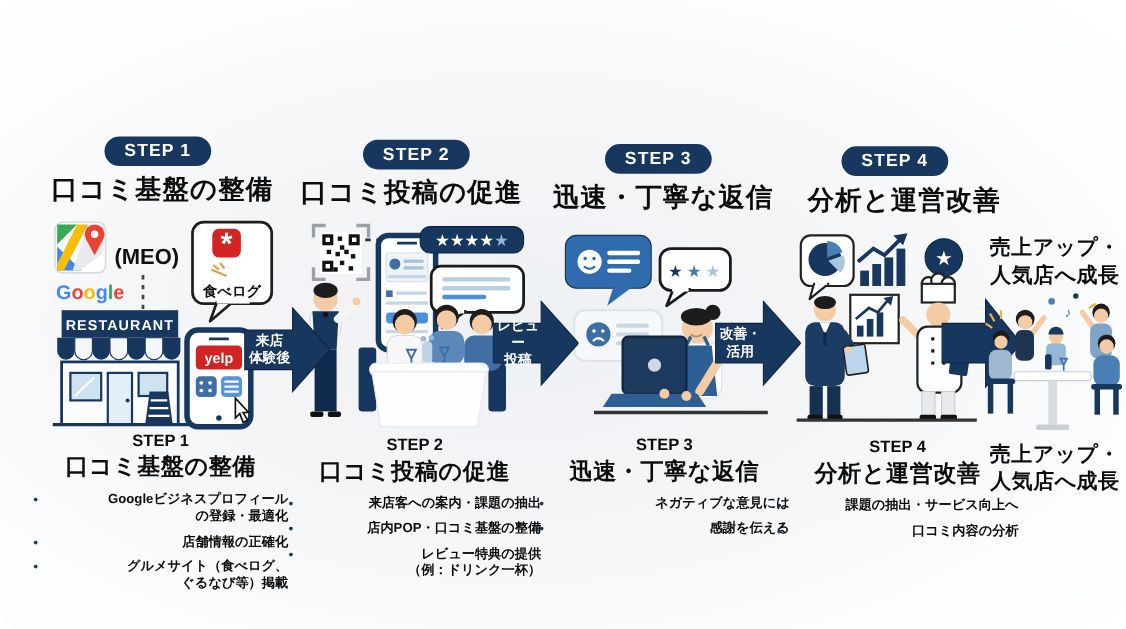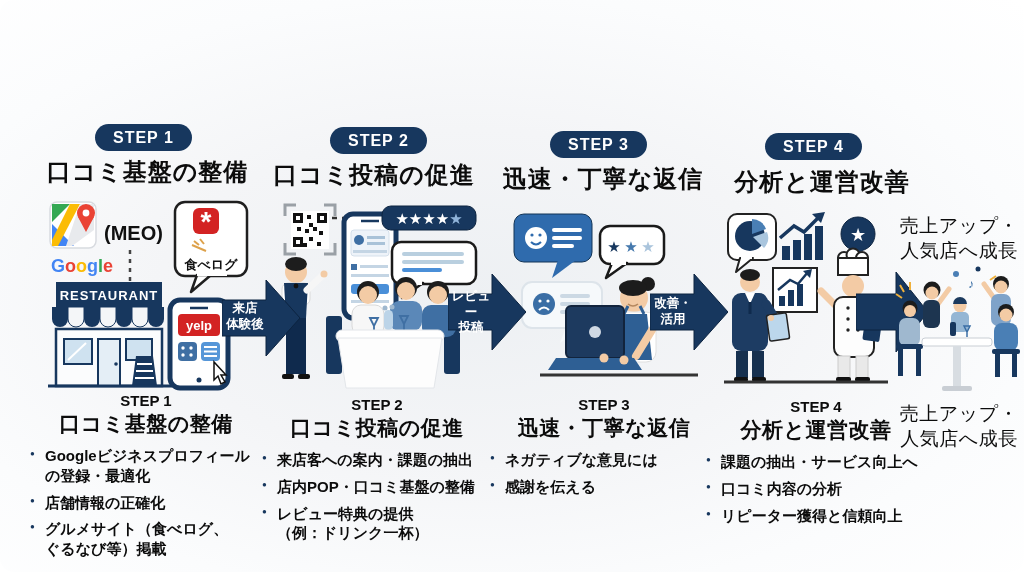--- a/index.html
+++ b/index.html
@@ -10,24 +10,24 @@
     letter-spacing:1px;padding:4px 18px;border-radius:16px;line-height:1.2;}
   .title{position:absolute;font-weight:bold;font-size:24px;letter-spacing:1px;text-align:center;}
   .illo{position:absolute;}
   .arrow{position:absolute;}
   .arrow-label{position:absolute;left:0;top:50%;transform:translateY(-50%);width:46px;text-align:center;
     color:#fff;font-weight:bold;font-size:12.5px;line-height:1.25;white-space:pre-line;}
   .caption{position:absolute;text-align:center;}
   .cap-step{font-weight:bold;font-size:15px;}
   .cap-title{font-weight:bold;font-size:21px;letter-spacing:.5px;margin-top:1px;}
   .bullets{margin:8px 0 0;padding:0;list-style:none;text-align:left;}
-  .bullets li{position:relative;padding-left:15px;font-weight:bold;font-size:15px;line-height:1.32;
-    margin-bottom:7px;white-space:pre-line;}
+  .bullets li{position:relative;padding-left:15px;font-weight:bold;font-size:12px;line-height:1.32;
+    margin-bottom:7px;white-space:pre-line;text-align:right;}
   .bullets li::before{content:"●";position:absolute;left:0;top:3px;font-size:8px;color:#17375e;}
-  .outcome-text{position:absolute;font-weight:normal;font-size:19px;line-height:1.3;text-align:center;
+  .outcome-text{position:absolute;font-weight:bold;font-size:19px;line-height:1.3;text-align:center;
     white-space:pre-line;letter-spacing:.5px;}
   svg text{font-family:"Liberation Sans","DejaVu Sans",sans-serif;}
 </style>
 </head>
 <body>
 
 <div class="canvas">
 
   <div class="badge" style="left:95px;top:124px;">STEP 1</div>
   <div class="title" style="left:40px;top:156px;width:215px;">口コミ基盤の整備</div>
@@ -311,21 +311,21 @@
         <circle cx="134" cy="132" r="1.7" fill="#222"></circle>
       <rect x="140" y="118" width="17" height="25" rx="2" fill="#17375e" transform="rotate(8 148 130)"></rect>
       <rect x="114" y="158" width="12" height="22" fill="#e9e9e9" stroke="#ccc"></rect>
       <rect x="132" y="158" width="12" height="22" fill="#e9e9e9" stroke="#ccc"></rect>
       <rect x="112" y="179" width="15" height="5" rx="2" fill="#111"></rect>
       <rect x="131" y="179" width="15" height="5" rx="2" fill="#111"></rect>
     </g>
     <line x1="0" y1="184" x2="164" y2="184" stroke="#333" stroke-width="3"></line>
   </svg>
 
-  <div class="arrow" style="left:222px;top:276px;width:78px;height:84px;font-family:Liberation Mono, monospace;">
+  <div class="arrow" style="left:222px;top:276px;width:78px;height:84px;">
     <svg width="78" height="84" viewBox="0 0 78 84">
         <polygon points="0,24 44,24 44,4 78,42 44,80 44,60 0,60" fill="#17375e" stroke="#0d2440"></polygon>
       </svg>
     <span class="arrow-label">来店
 体験後</span>
   </div>
   <div class="arrow" style="left:448px;top:270px;width:78px;height:84px;">
     <svg width="78" height="84" viewBox="0 0 78 84">
         <polygon points="0,24 44,24 44,4 78,42 44,80 44,60 0,60" fill="#17375e" stroke="#0d2440"></polygon>
       </svg>
@@ -433,17 +433,16 @@
       <li>感謝を伝える</li>
     </ul>
   </div>
 
   <div class="caption" style="left:706px;top:398px;width:220px;">
     <div class="cap-step">STEP 4</div>
     <div class="cap-title">分析と運営改善</div>
     <ul class="bullets">
       <li>課題の抽出・サービス向上へ</li>
       <li>口コミ内容の分析</li>
-      <li>リピーター獲得と信頼向上</li>
     </ul>
   </div>
 
 </div>
 
 </body></html>

